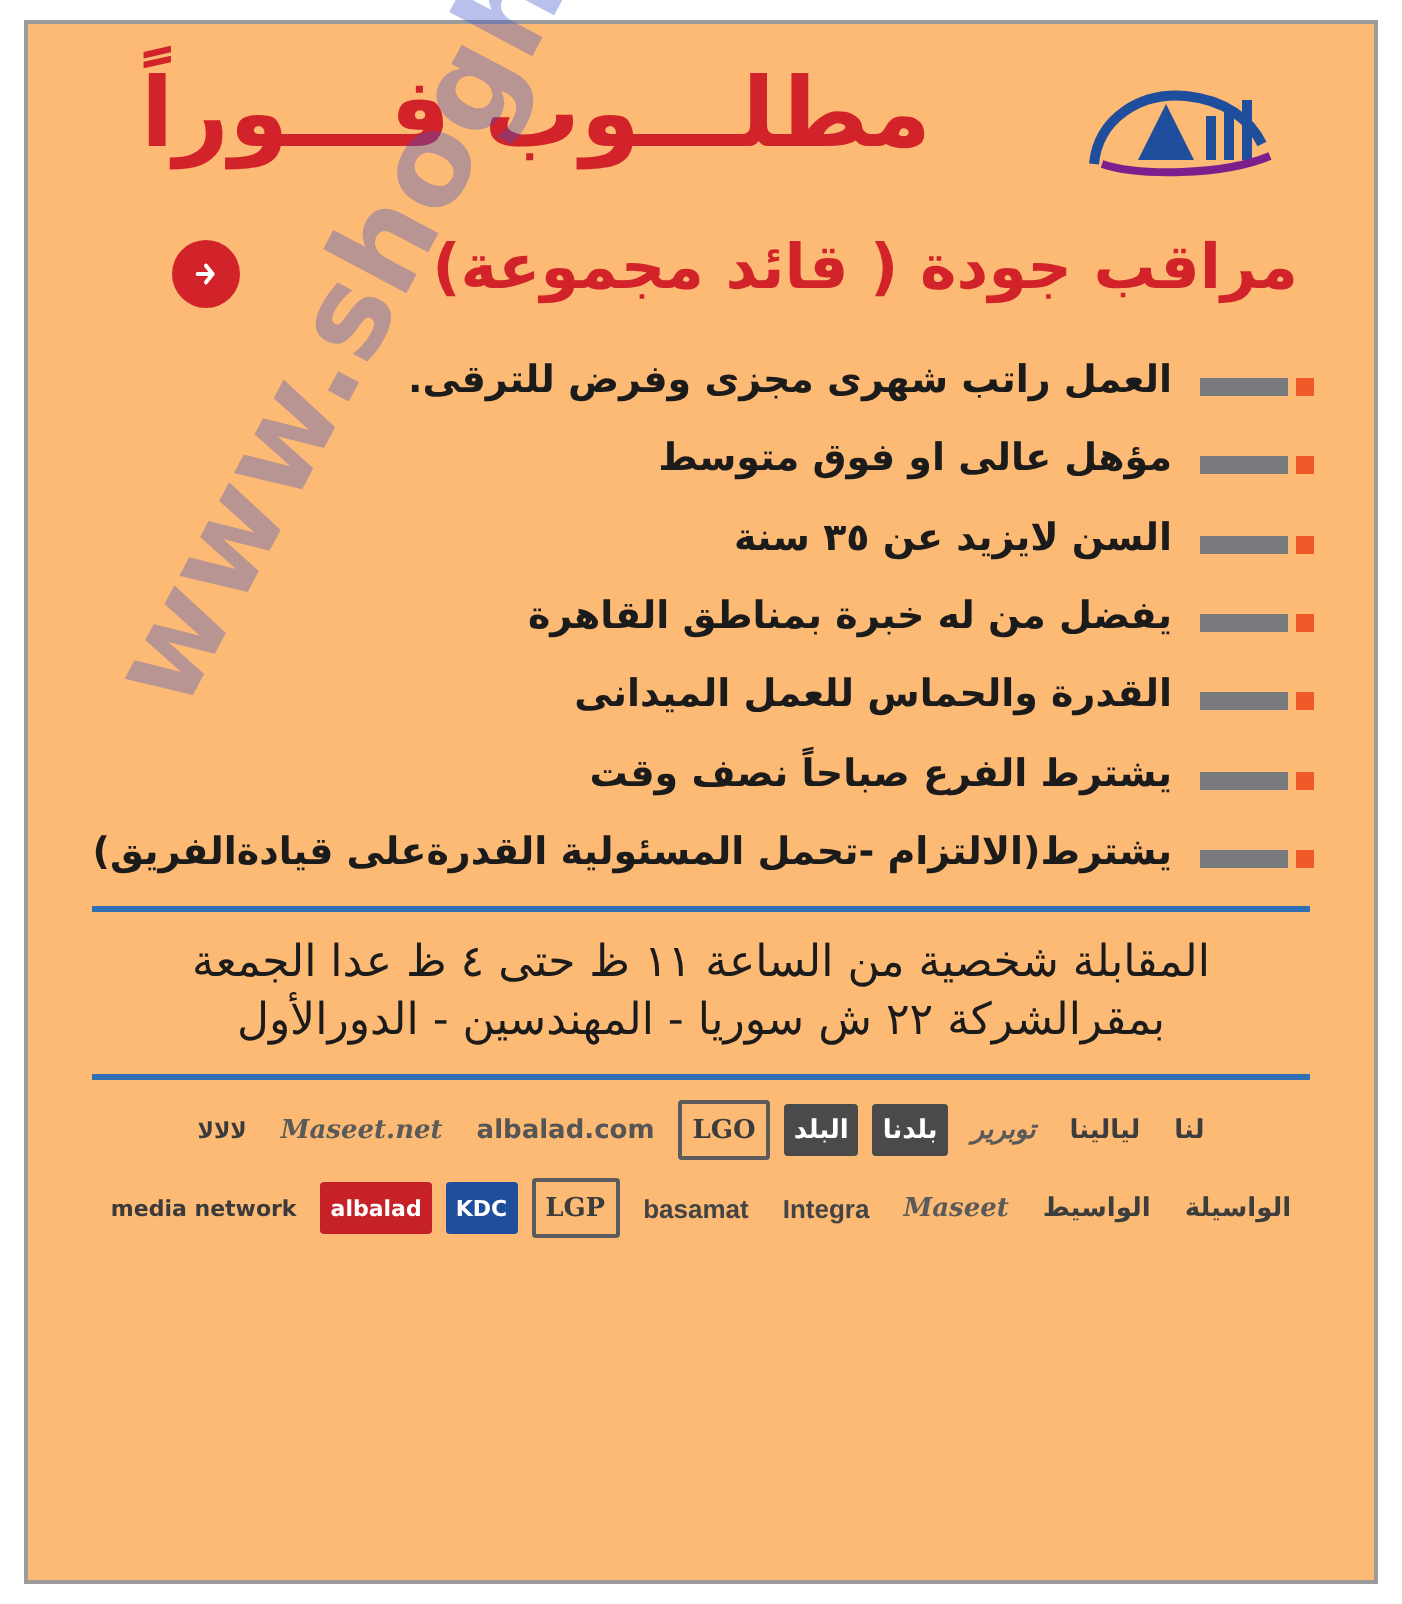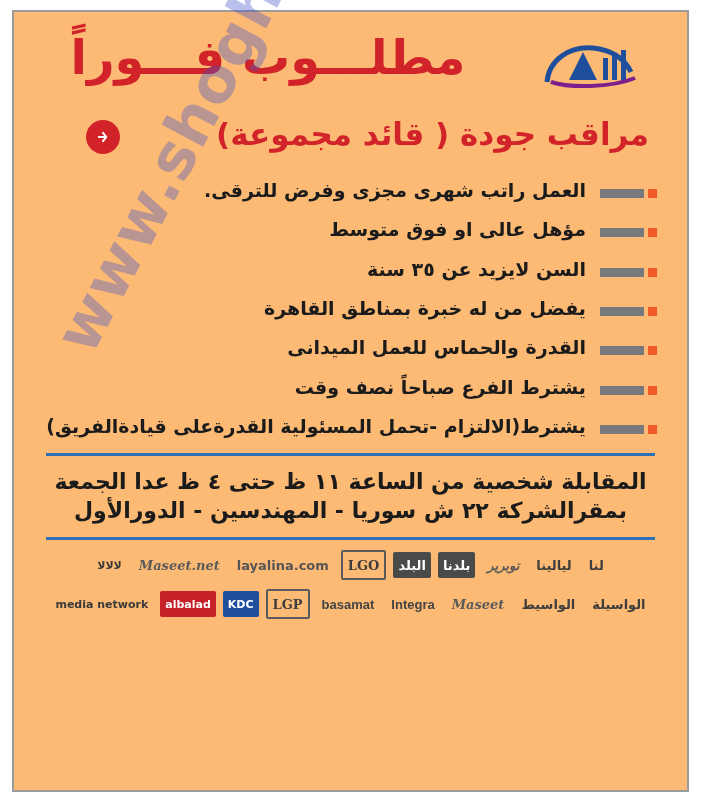--- a/index.html
+++ b/index.html
@@ -139,21 +139,21 @@
 
   
   .rule {
     height: 3px;
     background: #2f6fb5;
     margin: 10px 6px 0 6px;
   }
   .footline {
     text-align: center;
     font-size: 22px;
-    font-weight: bold;
+    font-weight: normal;
     color: #1b1b1b;
     margin-top: 12px;
     line-height: 1.3;
   }
   .footline.second {
     margin-top: 0;
     margin-bottom: 12px;
   }
 
   
@@ -323,21 +323,21 @@
 
       <div class="rule"></div>
 
       <div class="strip">
         <span class="brand arabic">لنا</span>
         <span class="brand arabic">ليالينا</span>
         <span class="brand italic">توبرير</span>
         <span class="brand dark">بلدنا</span>
         <span class="brand dark">البلد</span>
         <span class="brand box">LGO</span>
-        <span class="brand plain">layalina.com</span>
+        <span class="brand plain">albalad.com</span>
         <span class="brand italic">Maseet.net</span>
         <span class="brand small">لالالا</span>
       </div>
 
       <div class="strip second">
         <span class="brand arabic">الواسيلة</span>
         <span class="brand arabic">الواسيط</span>
         <span class="brand italic">Maseet</span>
         <span class="brand serif">Integra</span>
         <span class="brand serif">basamat</span>

